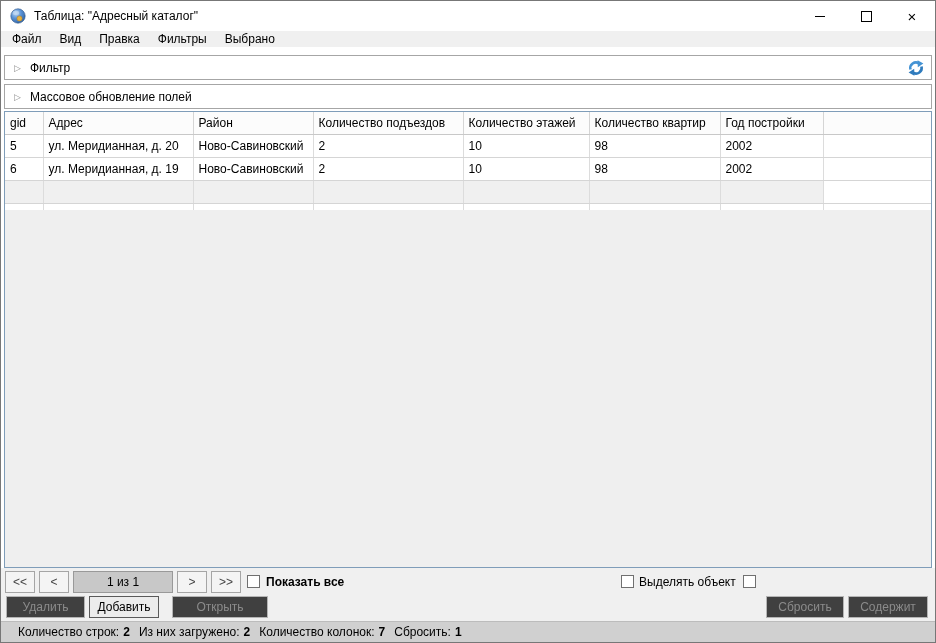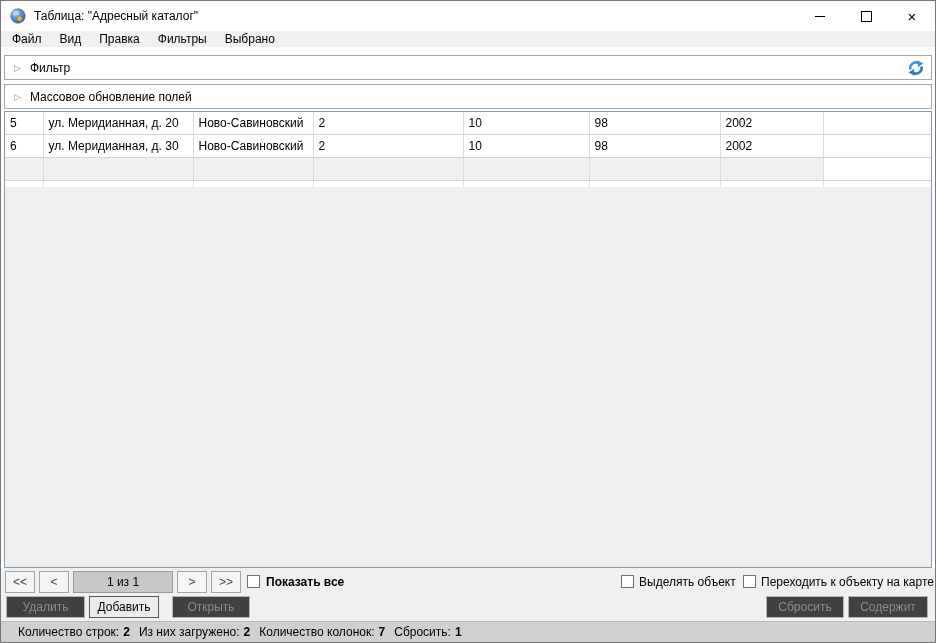--- a/index.html
+++ b/index.html
@@ -122,33 +122,43 @@
         <col style="width:38px">
           <col style="width:150px">
           <col style="width:120px">
           <col style="width:150px">
         <col style="width:126px">
           <col style="width:131px">
           <col style="width:103px">
           <col style="width:108px">
       </colgroup>
       <tbody>
+          <tr>
+        <th>gid</th>
+        <th>Адрес</th>
+        <th>Район</th>
+        <th>Количество подъездов</th>
+        <th>Количество этажей</th>
+        <th>Количество квартир</th>
+        <th>Год постройки</th>
+        <th></th>
+      </tr>
       <tr>
         <td>5</td>
         <td>ул. Меридианная, д. 20</td>
         <td>Ново-Савиновский</td>
         <td>2</td>
         <td>10</td>
         <td>98</td>
         <td>2002</td>
         <td></td>
       </tr>
       <tr>
         <td>6</td>
-        <td>ул. Меридианная, д. 30</td>
+        <td>ул. Меридианная, д. 19</td>
         <td>Ново-Савиновский</td>
         <td>2</td>
         <td>10</td>
         <td>98</td>
         <td>2002</td>
         <td></td>
       </tr>
       <tr class="newrow">
         <td></td>
             <td></td>
@@ -178,25 +188,24 @@
     <div class="pg-btn" style="left:38px;width:30px;">&lt;</div>
     <div class="page-panel">1 из 1</div>
     <div class="pg-btn" style="left:176px;width:30px;">&gt;</div>
     <div class="pg-btn" style="left:210px;width:30px;">&gt;&gt;</div>
     <span class="checkbox" style="left:246px;top:7px;"></span>
     <span class="cb-label" style="left:265px;font-weight:bold;">Показать все</span>
 
     <span class="checkbox" style="left:620px;top:7px;"></span>
     <span class="cb-label" style="left:638px;">Выделять объект</span>
     <span class="checkbox" style="left:742px;top:7px;"></span>
-    <span class="cb-label" style="left:760px;">Переходить к объекту на карте</span>
 
     <div class="act-btn" style="left:5px;width:79px;">Удалить</div>
     <div class="act-btn enabled" style="left:88px;width:70px;">Добавить</div>
-    <div class="act-btn" style="left:171px;width:78px;">Открыть</div>
+    <div class="act-btn" style="left:171px;width:96px;">Открыть</div>
     <div class="act-btn" style="left:765px;width:78px;">Сбросить</div>
     <div class="act-btn" style="left:847px;width:80px;">Содержит</div>
   </div>
 
   <div class="statusbar">
     <span class="lbl">Количество строк:</span>
     <span class="val">2</span>
     <span class="lbl">Из них загружено:</span>
     <span class="val">2</span>
     <span class="lbl">Количество колонок:</span>

